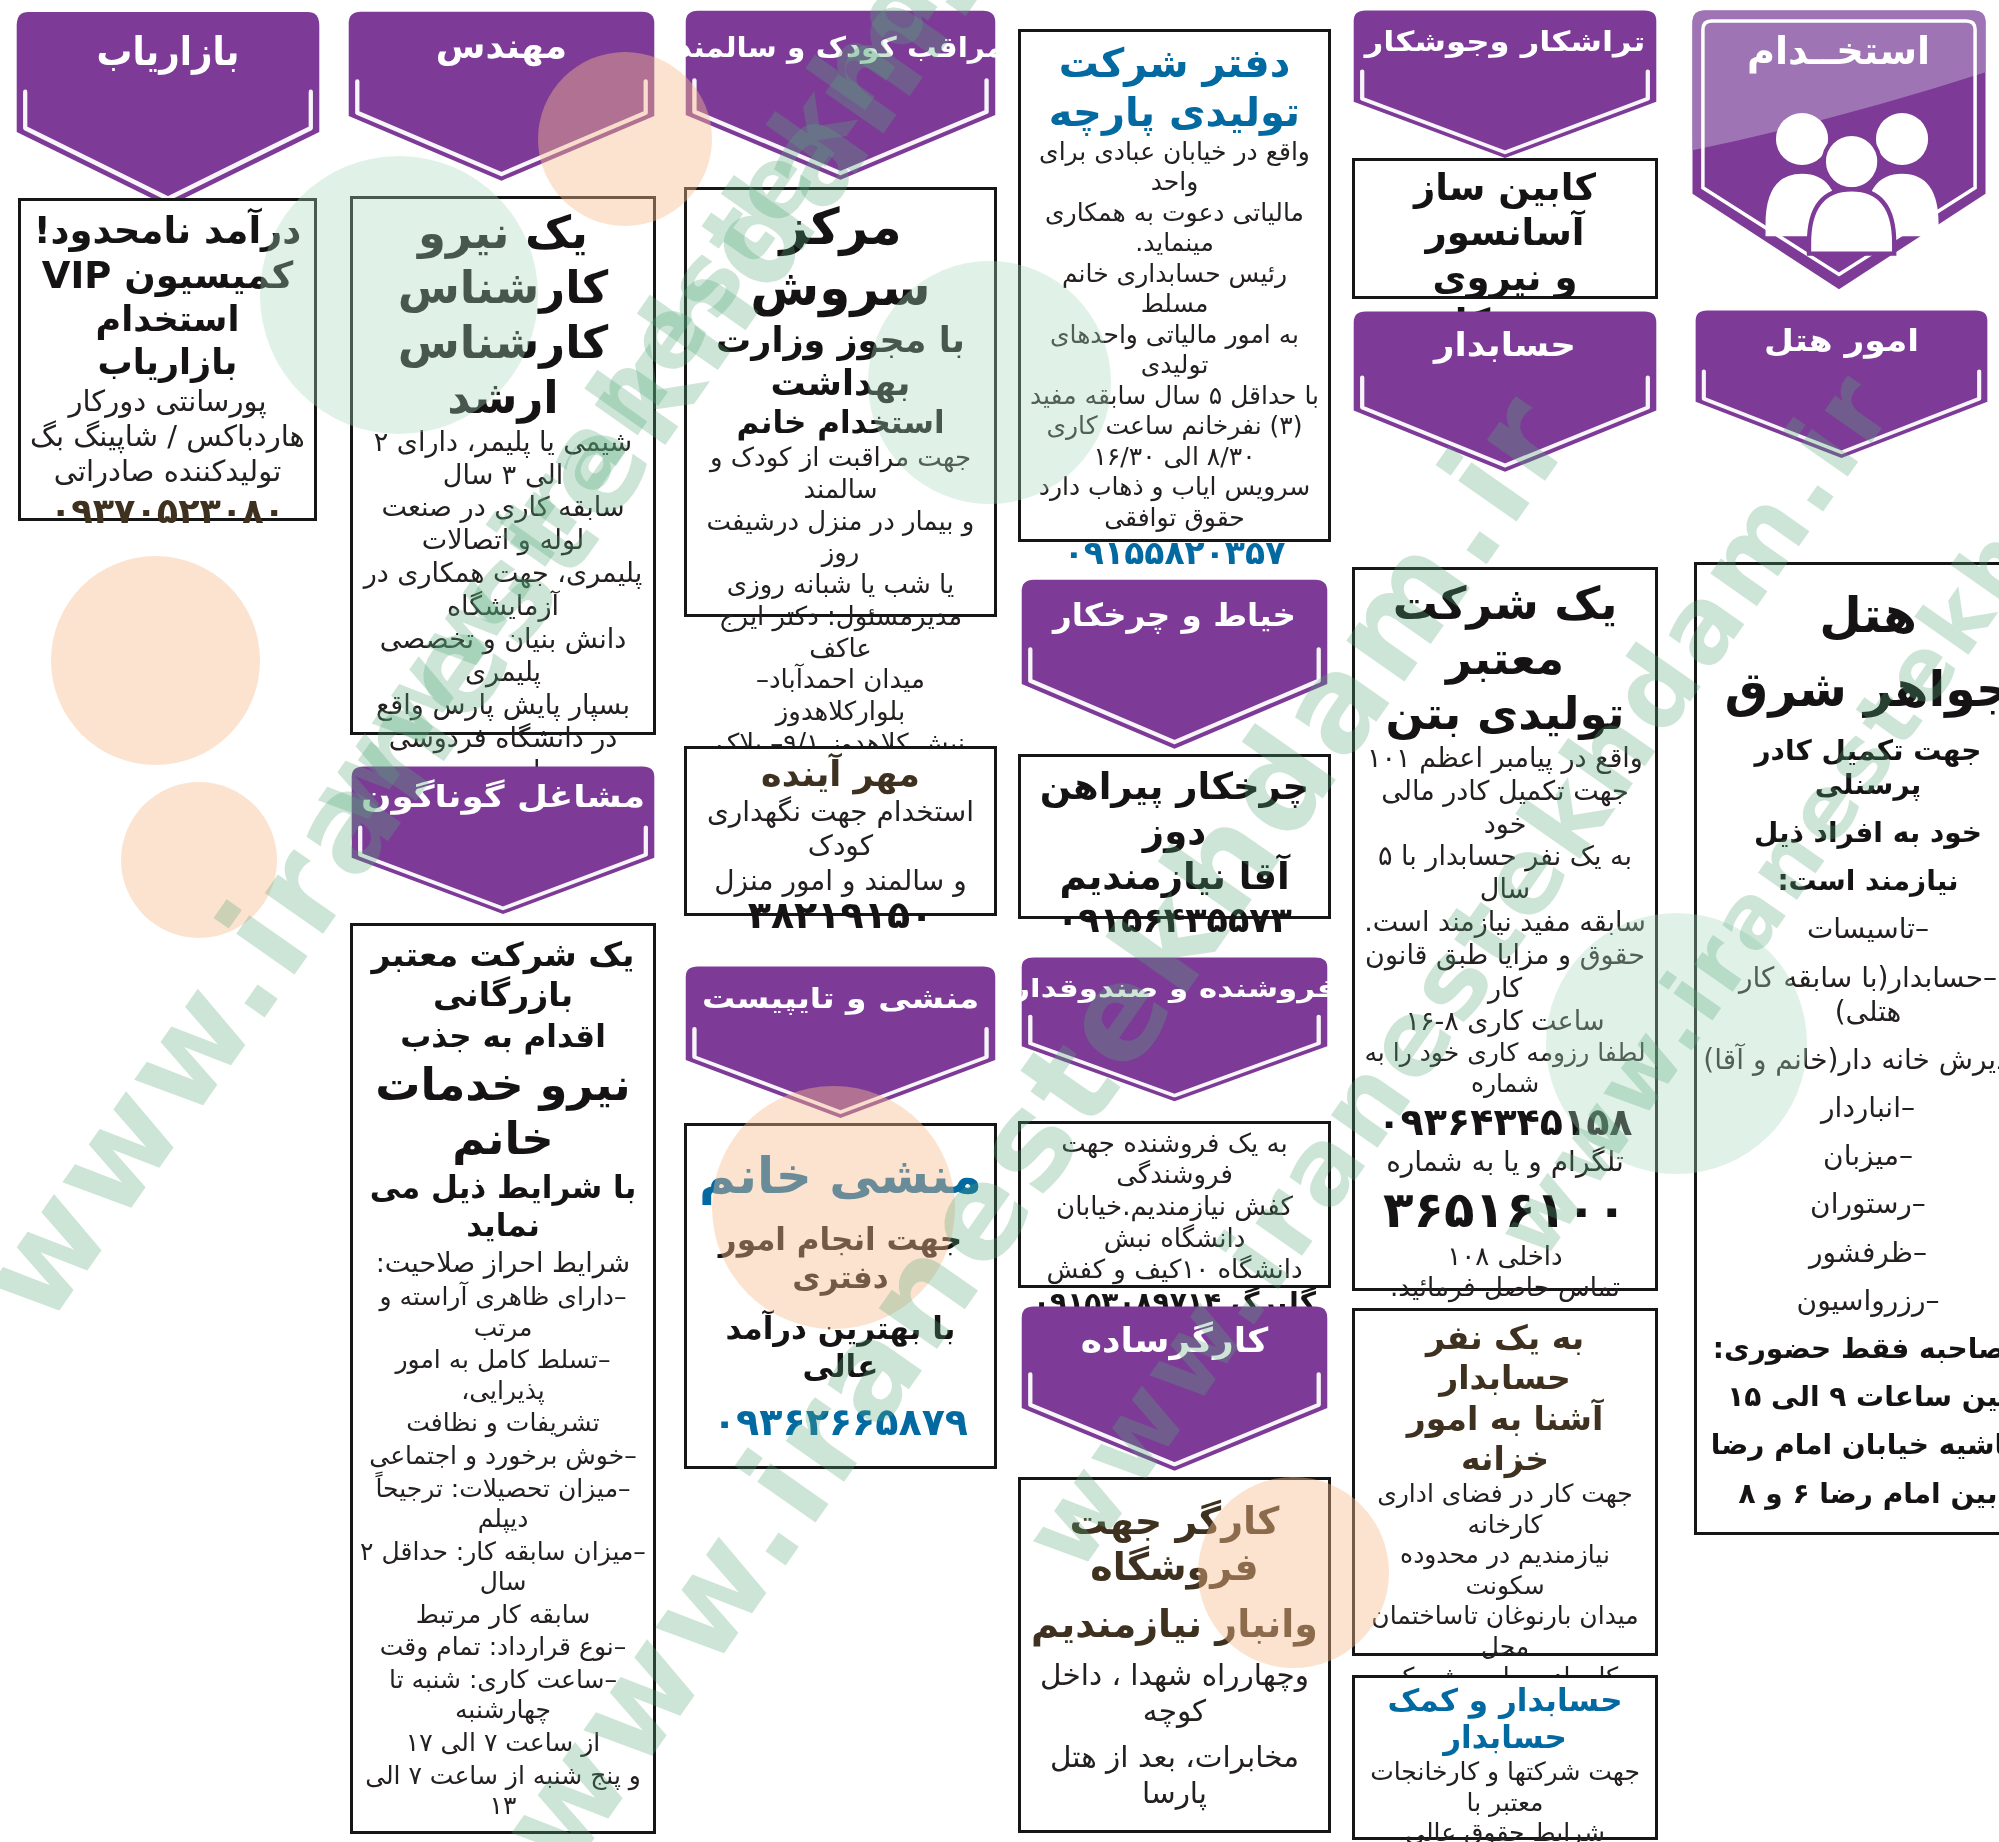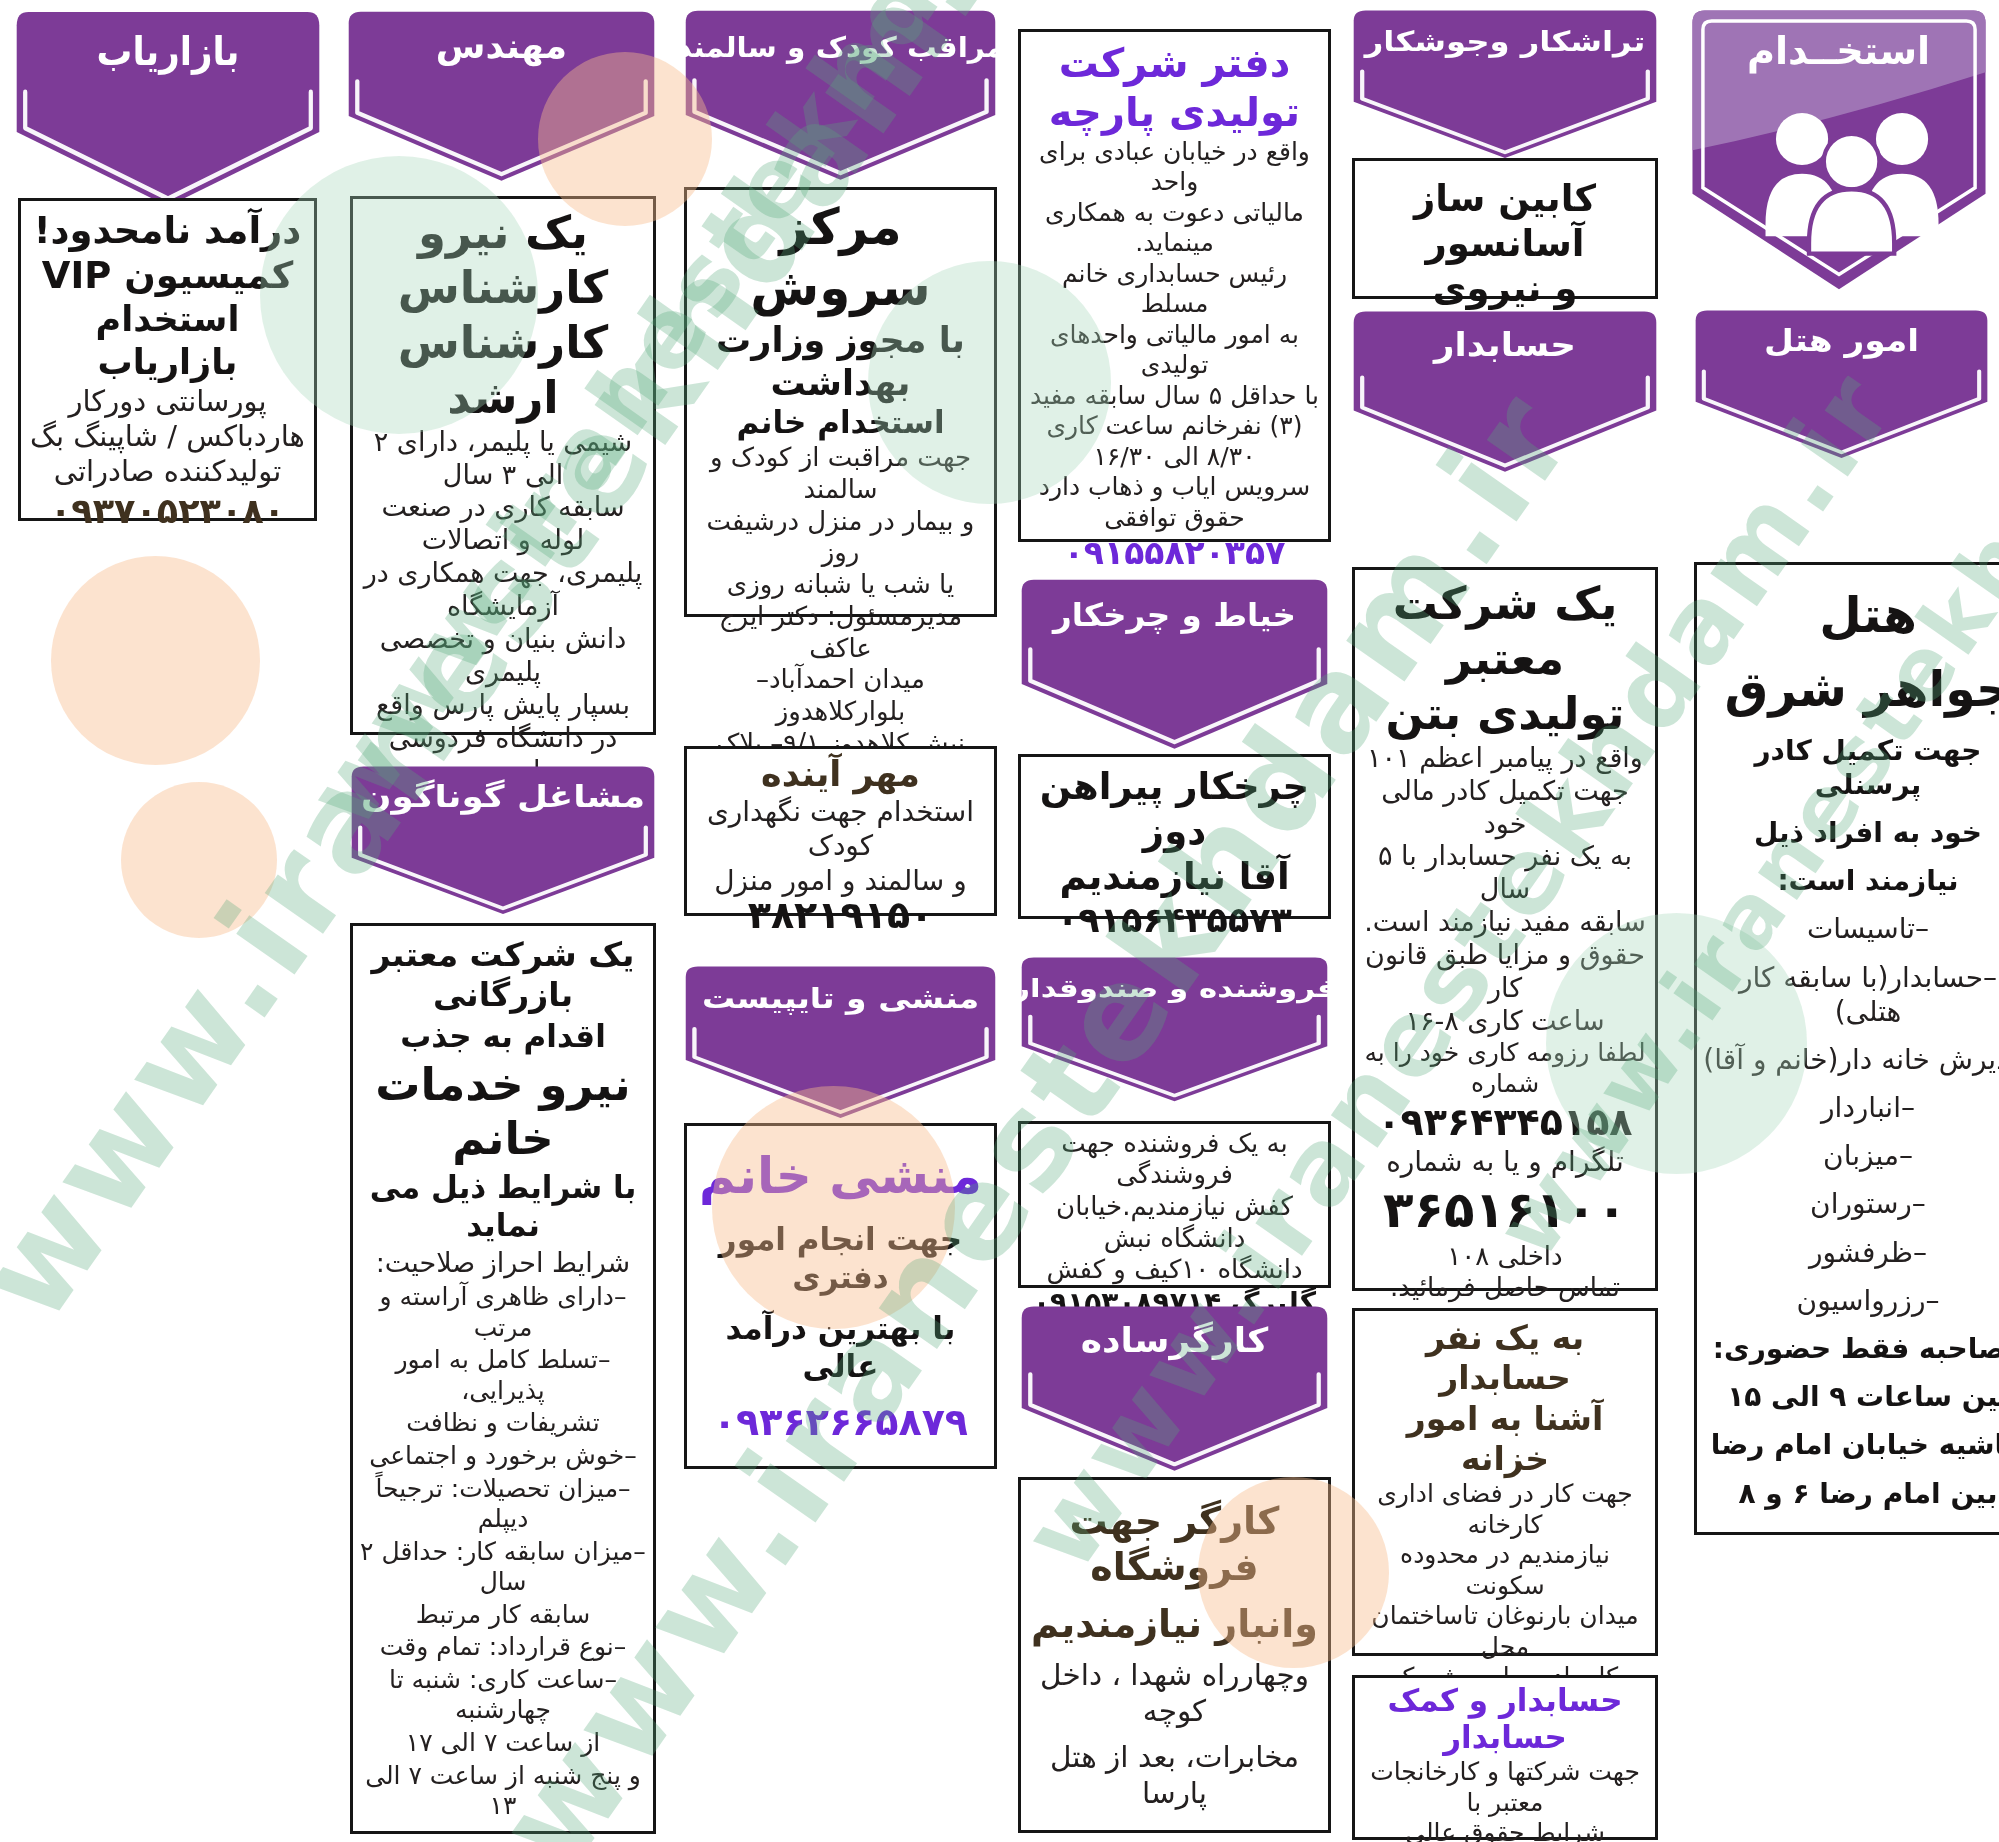--- a/index.html
+++ b/index.html
@@ -15,21 +15,21 @@
   .badge-light{fill:#a47cba;opacity:.88;}
   .badge-outline{stroke:#fff;stroke-width:4;fill:none;}
   .person{fill:#ffffff;}
   .person-front{fill:#ffffff;stroke:#7d3b97;stroke-width:5;}
   
   .box{position:absolute;background:#fff;border:3.5px solid #161616;box-sizing:border-box;
        display:flex;flex-direction:column;justify-content:space-evenly;align-items:center;
        text-align:center;padding:7px 5.2px;}
   .l{width:100%;line-height:1.22;color:#242020;}
   .b{font-weight:bold;color:#151313;}
-  .red{color:#6d28d9;}
+  .red{color:#0369a1;}
   .brown{color:#3f311f;}
   .s29{font-size:25px;} .s30{font-size:26px;} .s31{font-size:27px;} .s32{font-size:28px;}
   .s33{font-size:29px;} .s34{font-size:29.5px;} .s36{font-size:31px;} .s38{font-size:33px;}
   .s40{font-size:35px;} .s42{font-size:37px;} .s44{font-size:38px;} .s46{font-size:40px;} .s52{font-size:45px;} .s56{font-size:49px;} .s58{font-size:50px;}
   
   .wm-layer{position:absolute;inset:0;pointer-events:none;z-index:50;overflow:hidden;}
   .wm-text{position:absolute;font-weight:bold;font-size:130px;letter-spacing:5.2px;
            color:rgba(86,170,124,0.30);transform:rotate(-55deg);transform-origin:left top;
            white-space:nowrap;font-family:"DejaVu Sans",sans-serif;direction:ltr;}
   .wm-blob{position:absolute;border-radius:50%;}
@@ -198,21 +198,21 @@
 
   </div>
 
   <div class="banner" style="left:1353px;top:8.7px;width:306px;height:152px">
     <svg viewBox="0 0 360 210" preserveAspectRatio="none">
       <path class="bfill" d="M16,2 H344 Q358,2 358,16 V128 L180,206 L2,128 V16 Q2,2 16,2 Z"></path>
       <path class="bline" d="M12,86 V124 L180,198 L348,124 V86"></path>
       <text x="180" y="58" class="btext" style="font-size:38px">تراشکار وجوشکار</text>
     </svg>
   </div>
-  <div class="box" style="left:1353px;top:158px;width:306px;height:141px;padding:15px">
+  <div class="box" style="left:1353px;top:158px;width:306px;height:141px;padding:4px">
     <div class="l b s42">کابین ساز آسانسور</div>
     <div class="l b s42">و نیروی جوشکار</div>
     <div class="l b s34">نیازمندیم ۰۹۱۵۰۷۲۱۰۸۰</div>
   </div>
   <div class="banner" style="left:1353px;top:310px;width:306px;height:165px">
     <svg viewBox="0 0 360 210" preserveAspectRatio="none">
       <path class="bfill" d="M16,2 H344 Q358,2 358,16 V128 L180,206 L2,128 V16 Q2,2 16,2 Z"></path>
       <path class="bline" d="M12,86 V124 L180,198 L348,124 V86"></path>
       <text x="180" y="58" class="btext">حسابدار</text>
     </svg>

